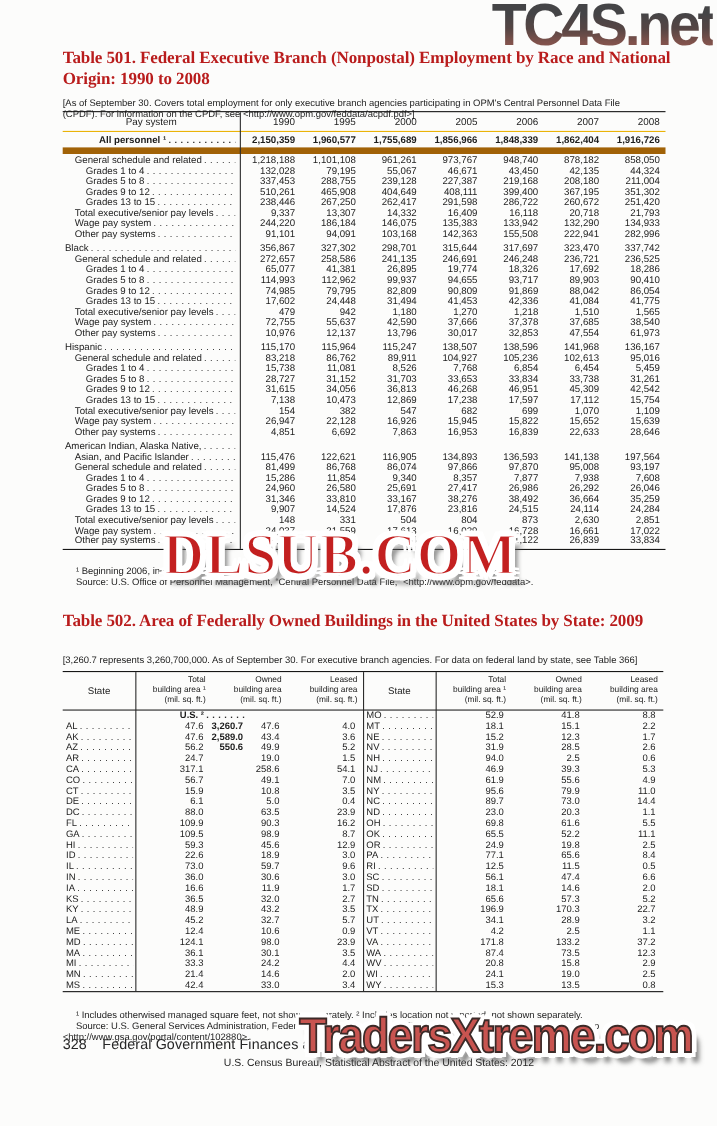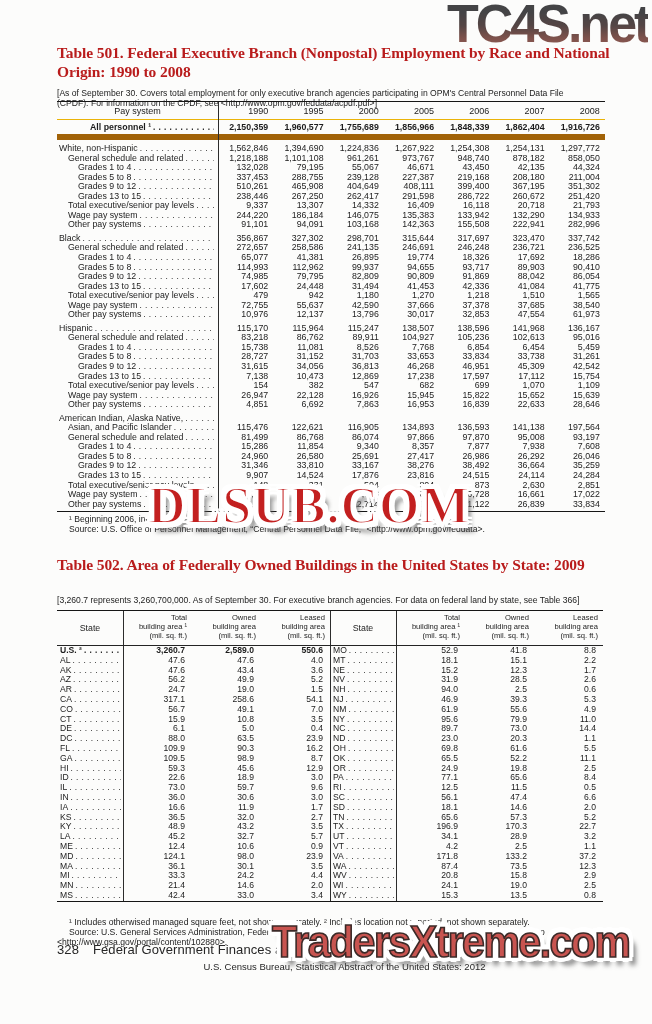--- a/index.html
+++ b/index.html
@@ -51,21 +51,21 @@
     border-top:1.6px solid #161616;border-bottom:1.6px solid #161616;
   }
   #t502-table .vr{position:absolute;top:0;bottom:0;width:1px;background:#2c2c2c;}
   .half{position:absolute;top:0;bottom:0;}
   #t502-left{left:0;width:273px;}
   #t502-right{left:273px;width:273px;}
   .h2row{height:35px;border-bottom:1px solid #242424;display:flex;box-sizing:border-box;}
   .hstate{width:66px;flex:none;display:flex;align-items:center;justify-content:center;font-size:8.8px;}
   .hc{width:69px;flex:none;text-align:right;font-size:7.6px;line-height:8.8px;padding:3px 5px 0 0;box-sizing:border-box;}
   .r2{display:flex;height:9.8px;line-height:9.8px;font-size:8.6px;align-items:center;}
-  .r2.b2{font-weight:bold;}
+  .r2.b2{font-weight:bold;flex-direction:column;}
   .sc{width:66px;flex:none;display:flex;overflow:hidden;box-sizing:border-box;padding-left:3px;padding-right:2px;}
   .vc2{width:69px;flex:none;text-align:right;padding-right:7px;box-sizing:border-box;}
   
   .fn{left:57px;width:578px;font-size:8.6px;line-height:10px;color:#1c1c1c;text-indent:12px;}
   #t501-fn{top:505px;}
   #t501-src{top:515px;}
   #t502-fn{top:908px;}
   #t502-src{top:918px;}
   #page-footer{left:57px;top:942px;font-size:13px;color:#262626;display:flex;gap:14px;letter-spacing:.1px;}
   #census-line{left:57px;top:961px;width:575px;text-align:center;font-size:9.5px;color:#262626;}
@@ -131,33 +131,20 @@
             <span class="dots"></span>
           </div>
           <div class="vc">2,150,359</div>
           <div class="vc">1,960,577</div>
           <div class="vc">1,755,689</div>
           <div class="vc">1,856,966</div>
           <div class="vc">1,848,339</div>
           <div class="vc">1,862,404</div>
           <div class="vc">1,916,726</div>
         </div>
-        <div class="tr1 ind0 g">
-          <div class="lc">
-            <span class="lt">White, non-Hispanic</span>
-            <span class="dots"></span>
-          </div>
-          <div class="vc">1,562,846</div>
-          <div class="vc">1,394,690</div>
-          <div class="vc">1,224,836</div>
-          <div class="vc">1,267,922</div>
-          <div class="vc">1,254,308</div>
-          <div class="vc">1,254,131</div>
-          <div class="vc">1,297,772</div>
-        </div>
         <div class="tr1 ind1">
           <div class="lc">
             <span class="lt">General schedule and related</span>
             <span class="dots"></span>
           </div>
           <div class="vc">1,218,188</div>
           <div class="vc">1,101,108</div>
           <div class="vc">961,261</div>
           <div class="vc">973,767</div>
           <div class="vc">948,740</div>

